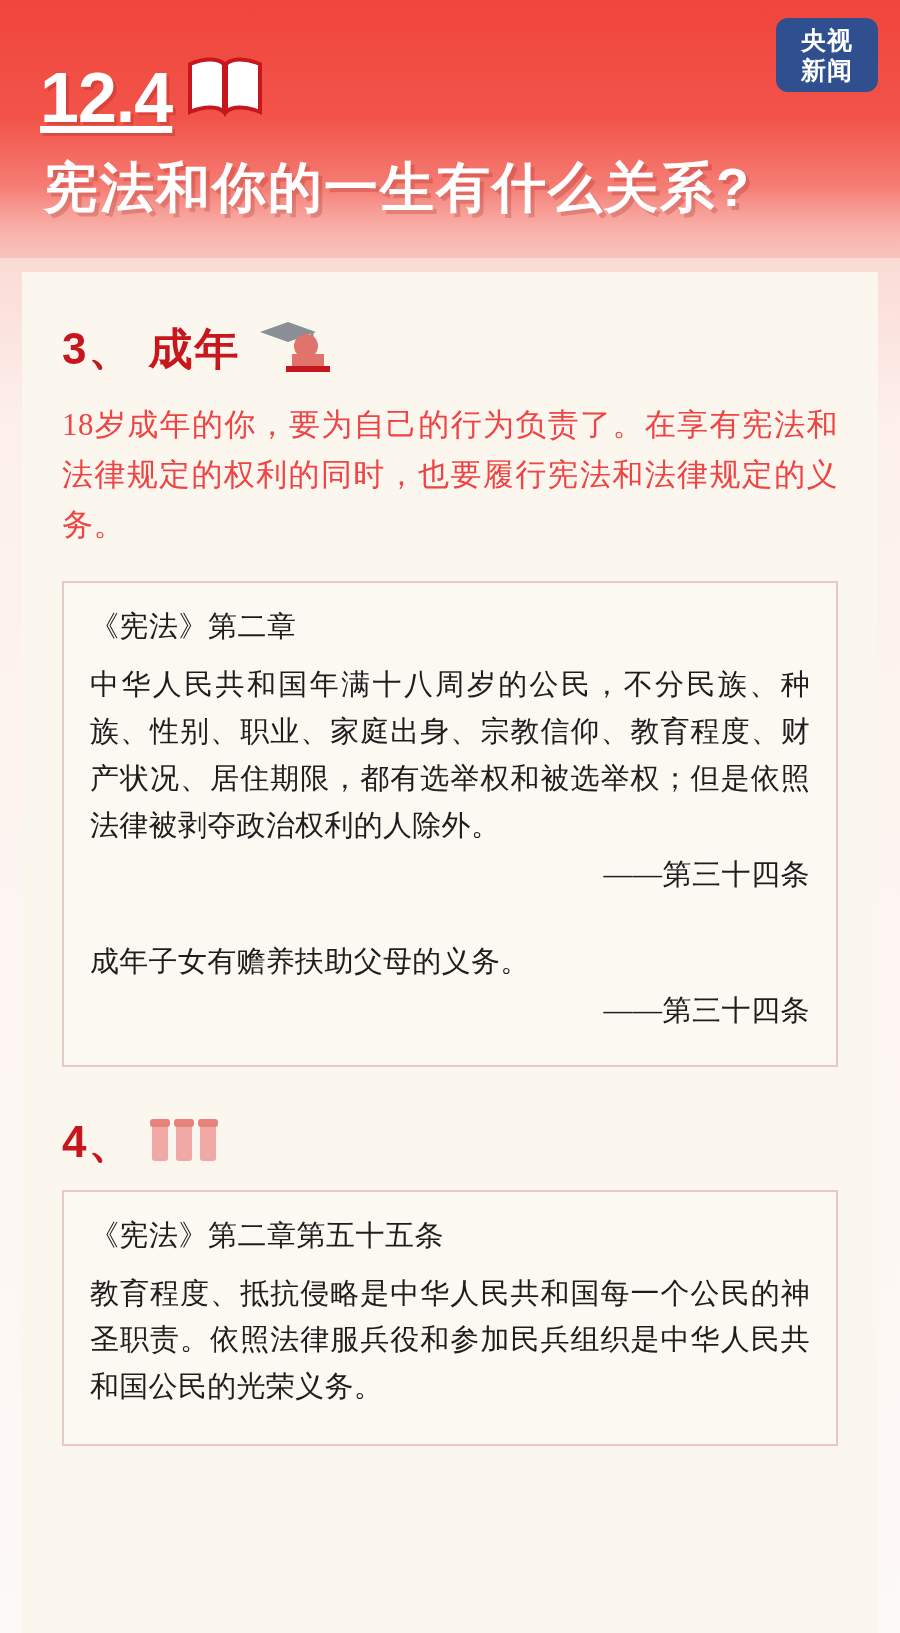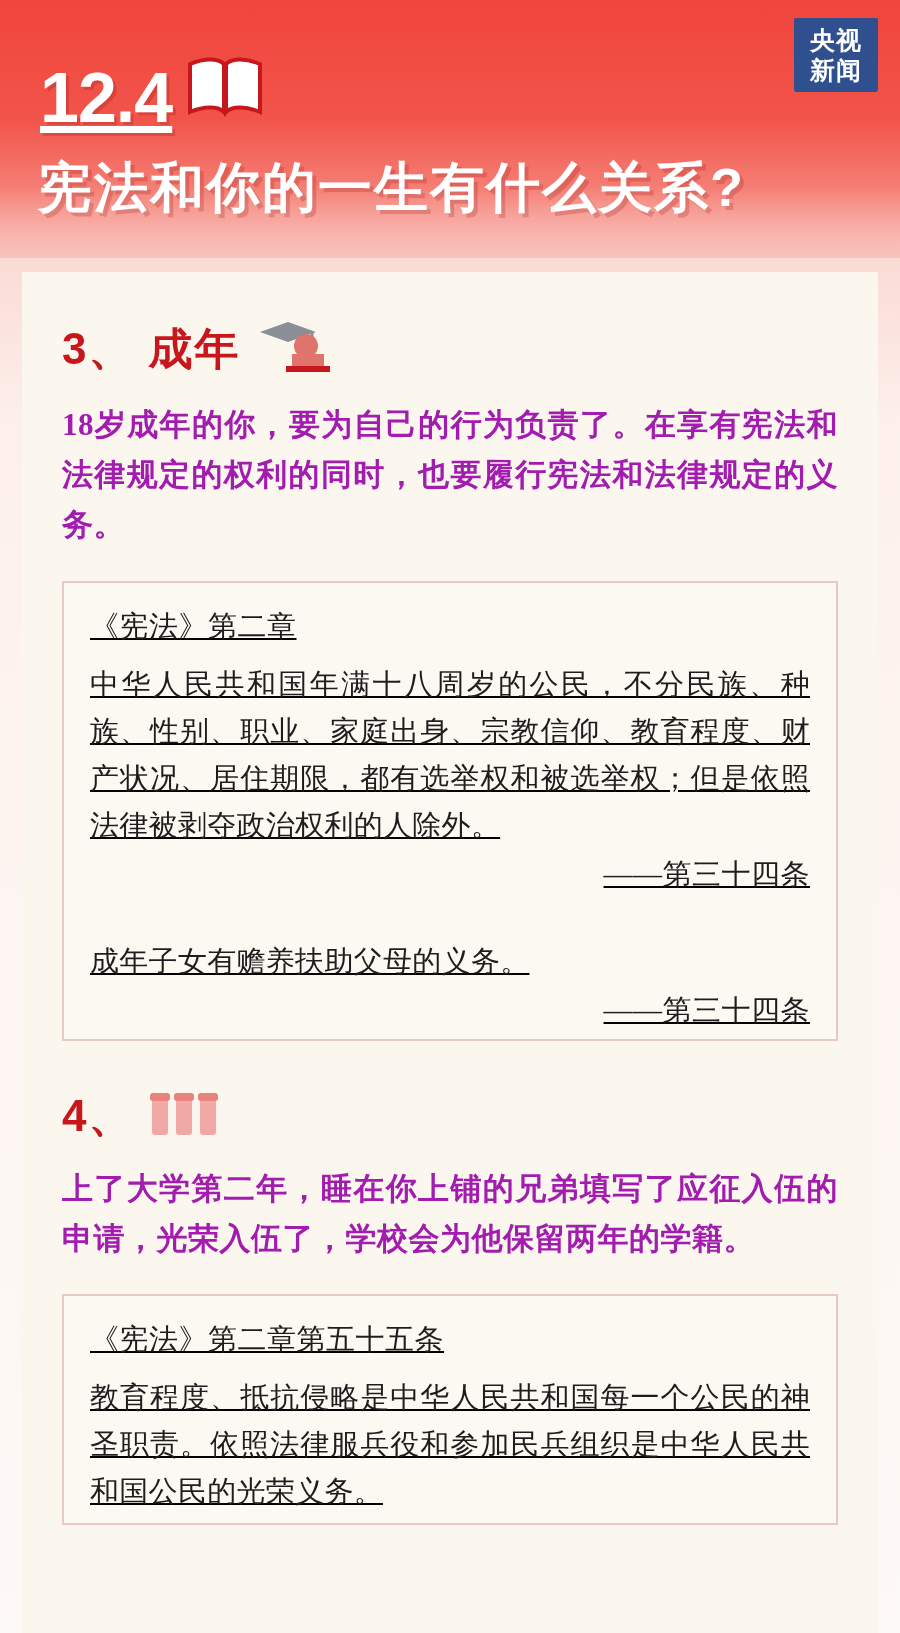--- a/index.html
+++ b/index.html
@@ -24,23 +24,23 @@
     overflow: hidden;
   }
   .header::after{
     content:"";
     position:absolute; left:0; right:0; bottom:0; height:70px;
     background: linear-gradient(180deg, rgba(247,169,162,0) 0%, rgba(250,199,193,.85) 100%);
   }
   .logo-badge {
     position: absolute;
     top: 18px; right: 22px;
-    width: 84px; height: 74px;
+    width: 102px; height: 74px;
     background: #2f4f8f;
-    border-radius: 2px;
+    border-radius: 12px;
     color: #ffffff;
     display: flex; flex-direction: column;
     align-items: center; justify-content: center;
     font-family: "Liberation Sans", sans-serif;
     font-weight: bold;
     font-size: 25px;
     line-height: 1.22;
     letter-spacing: 1px;
     z-index: 4;
   }
@@ -58,21 +58,21 @@
     line-height: .86;
     color: #ffffff;
     letter-spacing: -1px;
     text-shadow: 3px 3px 0 rgba(150,20,15,.25);
     text-decoration: underline;
   }
   .book-icon { margin-bottom: 6px; }
 
   .headline {
     position: absolute;
-    left: 38px; top: 152px;
+    left: 44px; top: 152px;
     font-family: "Liberation Sans", sans-serif;
     font-weight: bold;
     font-size: 54px;
     letter-spacing: 2px;
     color: #ffffff;
     text-shadow: 4px 4px 0 rgba(150,20,15,.22);
     z-index: 3;
     white-space: nowrap;
   }
 
@@ -94,33 +94,32 @@
     font-size: 44px;
     color: #c8161d;
     letter-spacing: 2px;
     margin: 0 0 18px 0;
     white-space: nowrap;
   }
 
   .sec-body {
     font-size: 31px;
     line-height: 1.62;
-    color: #a21caf;
+    color: #ef4444;
     letter-spacing: .5px;
     text-align: justify;
     margin: 0 0 30px 0;
-    font-weight: bold;
+    font-weight: normal;
   }
 
   .quote-box {
     border: 2px solid #e8c9c6;
-    padding: 24px 26px 8px 26px;
+    padding: 24px 26px 34px 26px;
     margin: 0 0 46px 0;
     background: #fcf9f3;
-    text-decoration: underline;
   }
   .quote-head {
     font-size: 29px;
     color: #1d1d1d;
     letter-spacing: .5px;
     margin-bottom: 14px;
   }
   .quote-text {
     font-size: 29px;
     line-height: 1.62;
@@ -208,21 +207,20 @@
               <rect x="52" y="12" width="16" height="36" rx="3"></rect>
             </g>
             <g fill="#e8837c">
               <rect x="2" y="6" width="20" height="8" rx="3"></rect>
               <rect x="26" y="6" width="20" height="8" rx="3"></rect>
               <rect x="50" y="6" width="20" height="8" rx="3"></rect>
             </g>
           </svg>
         </span>
       </h2>
-      <p class="sec-body">上了大学第二年，睡在你上铺的兄弟填写了应征入伍的申请，光荣入伍了，学校会为他保留两年的学籍。</p>
 
       <div class="quote-box">
         <div class="quote-head">《宪法》第二章第五十五条</div>
         <div class="quote-text">教育程度、抵抗侵略是中华人民共和国每一个公民的神圣职责。依照法律服兵役和参加民兵组织是中华人民共和国公民的光荣义务。</div>
       </div>
     </div>
 
   </div>
 </div>
 

